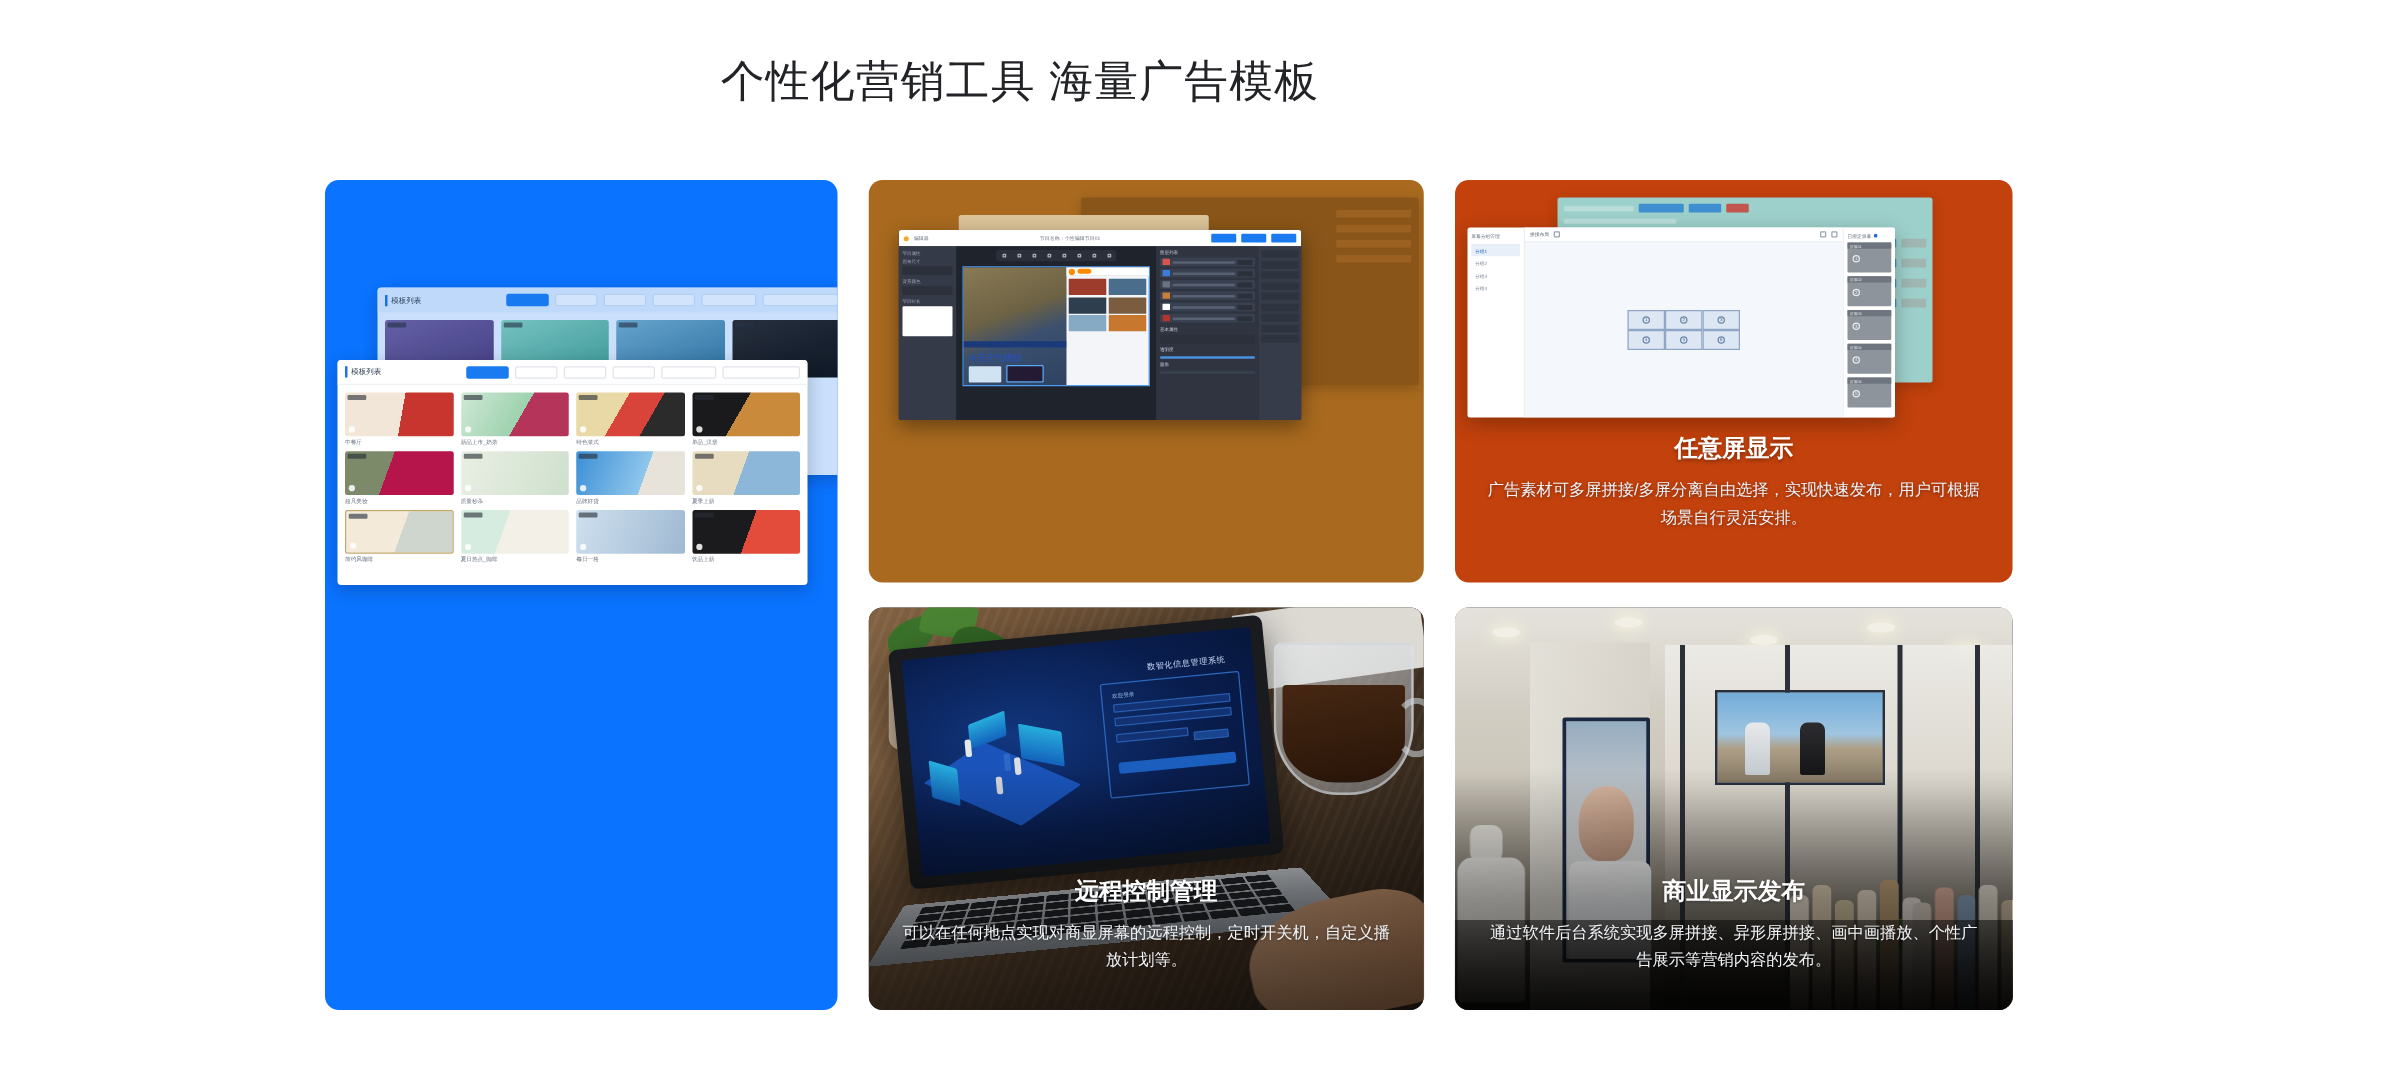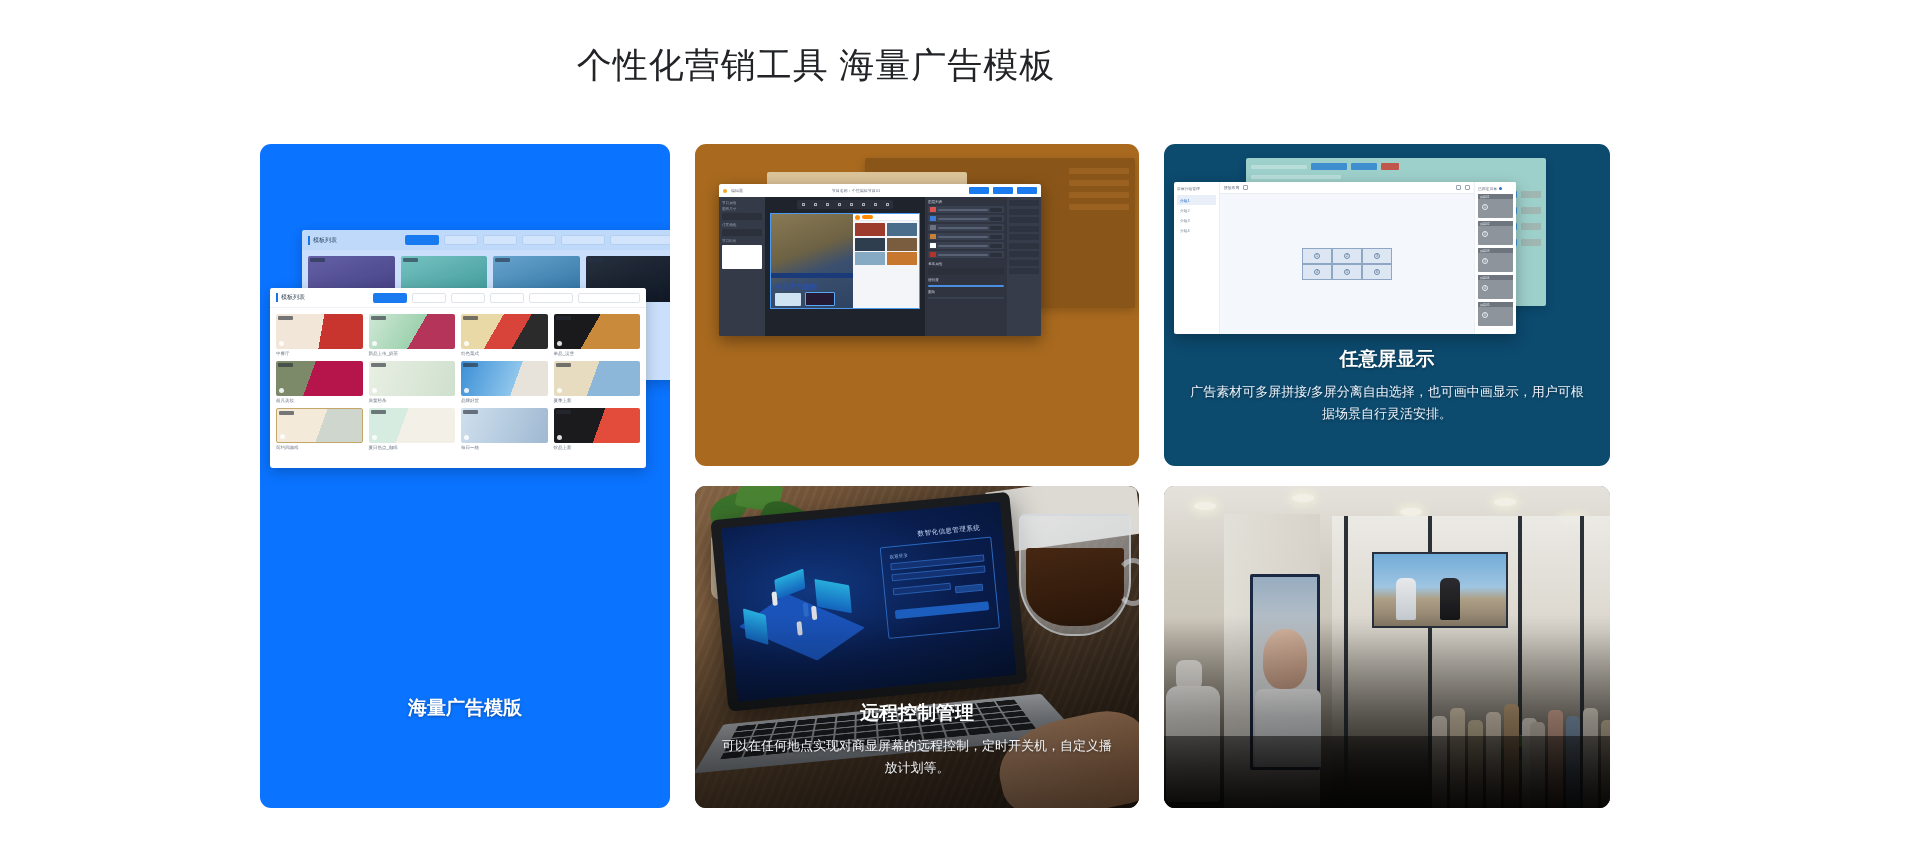--- a/index.html
+++ b/index.html
@@ -26,21 +26,21 @@
     grid-template-columns: 410px 444px 446px;
     grid-template-rows: 322px 322px;
     gap: 20px 25px;
   }
 
   .card {
     position: relative; border-radius: 11px; overflow: hidden;
   }
   .card-blue    { grid-column: 1; grid-row: 1 / span 2; background: #0a73ff; }
   .card-orange  { grid-column: 2; grid-row: 1; background: #a96a1f; }
-  .card-teal    { grid-column: 3; grid-row: 1; background: #0c4a6e; }
+  .card-teal    { grid-column: 3; grid-row: 1; background: #c2410c; }
   .card-laptop  { grid-column: 2; grid-row: 2; background: #2a2520; }
   .card-store   { grid-column: 3; grid-row: 2; background: #1d1a17; }
 
   
   .caption { position: absolute; left: 0; width: 100%; padding: 0 22px; text-align: center; z-index: 6; }
   .caption h3 {
     font-size: 19px; font-weight: 700; color: #ffffff; margin-bottom: 9px;
     text-shadow: 0 1px 3px rgba(0,0,0,.35);
   }
   .caption p {
@@ -376,21 +376,20 @@
                   <span class="tpl-play"></span>
                 </div>
               <div class="tpl-lab">饮品上新</div>
             </div>
 
           </div>
         </div>
       </div>
 
       <div class="caption cap-blue">
-        <h3>海量广告模版</h3>
       </div>
     </div>
 
     <div class="card card-orange">
 
       <div class="ed-stage">
         <div class="ed-back">
           <div class="eb-row" style="top:10px;width:60px;height:6px;"></div>
           <div class="eb-row" style="top:22px;width:60px;height:6px;"></div>
           <div class="eb-row" style="top:34px;width:60px;height:6px;"></div>
@@ -625,21 +624,21 @@
                   <span class="sp-thumb-tx">屏幕05</span>
                 </div>
               <span class="sp-thumb-n">5</span>
             </div>
           </div>
         </div>
       </div>
 
       <div class="caption cap-teal">
         <h3>任意屏显示</h3>
-        <p>广告素材可多屏拼接/多屏分离自由选择，也可画中画显示，用户可根据场景自行灵活安排。</p>
+        <p>广告素材可多屏拼接/多屏分离自由选择，实现快速发布，用户可根据场景自行灵活安排。</p>
       </div>
     </div>
 
     <div class="card card-laptop">
       <div class="photo">
         <div class="desk-wood"></div>
         <div class="desk-grain"></div>
 
         <div class="plant">
           <div class="pot"></div>
@@ -827,16 +826,20 @@
           <span class="garment" style="height:98px;  background:linear-gradient(180deg,#e7b9a4,#c08f77)"></span>
           <span class="garment" style="height:92px;  background:linear-gradient(180deg,#8fa8c4,#6b84a0)"></span>
           <span class="garment" style="height:100px; background:linear-gradient(180deg,#efe8da,#c9c1b2)"></span>
           <span class="garment" style="height:88px;  background:linear-gradient(180deg,#d6c6ab,#ae9f86)"></span>
         </div>
 
         <div class="floor-gloss"></div>
         <div class="photo-scrim"></div>
       </div>
 
+      <div class="caption cap-photo">
+        <h3>商业显示发布</h3>
+        <p>通过软件后台系统实现多屏拼接、异形屏拼接、画中画播放、个性广告展示等营销内容的发布。</p>
+      </div>
     </div>
 
   </div>
 </div>
 
 </body></html>

